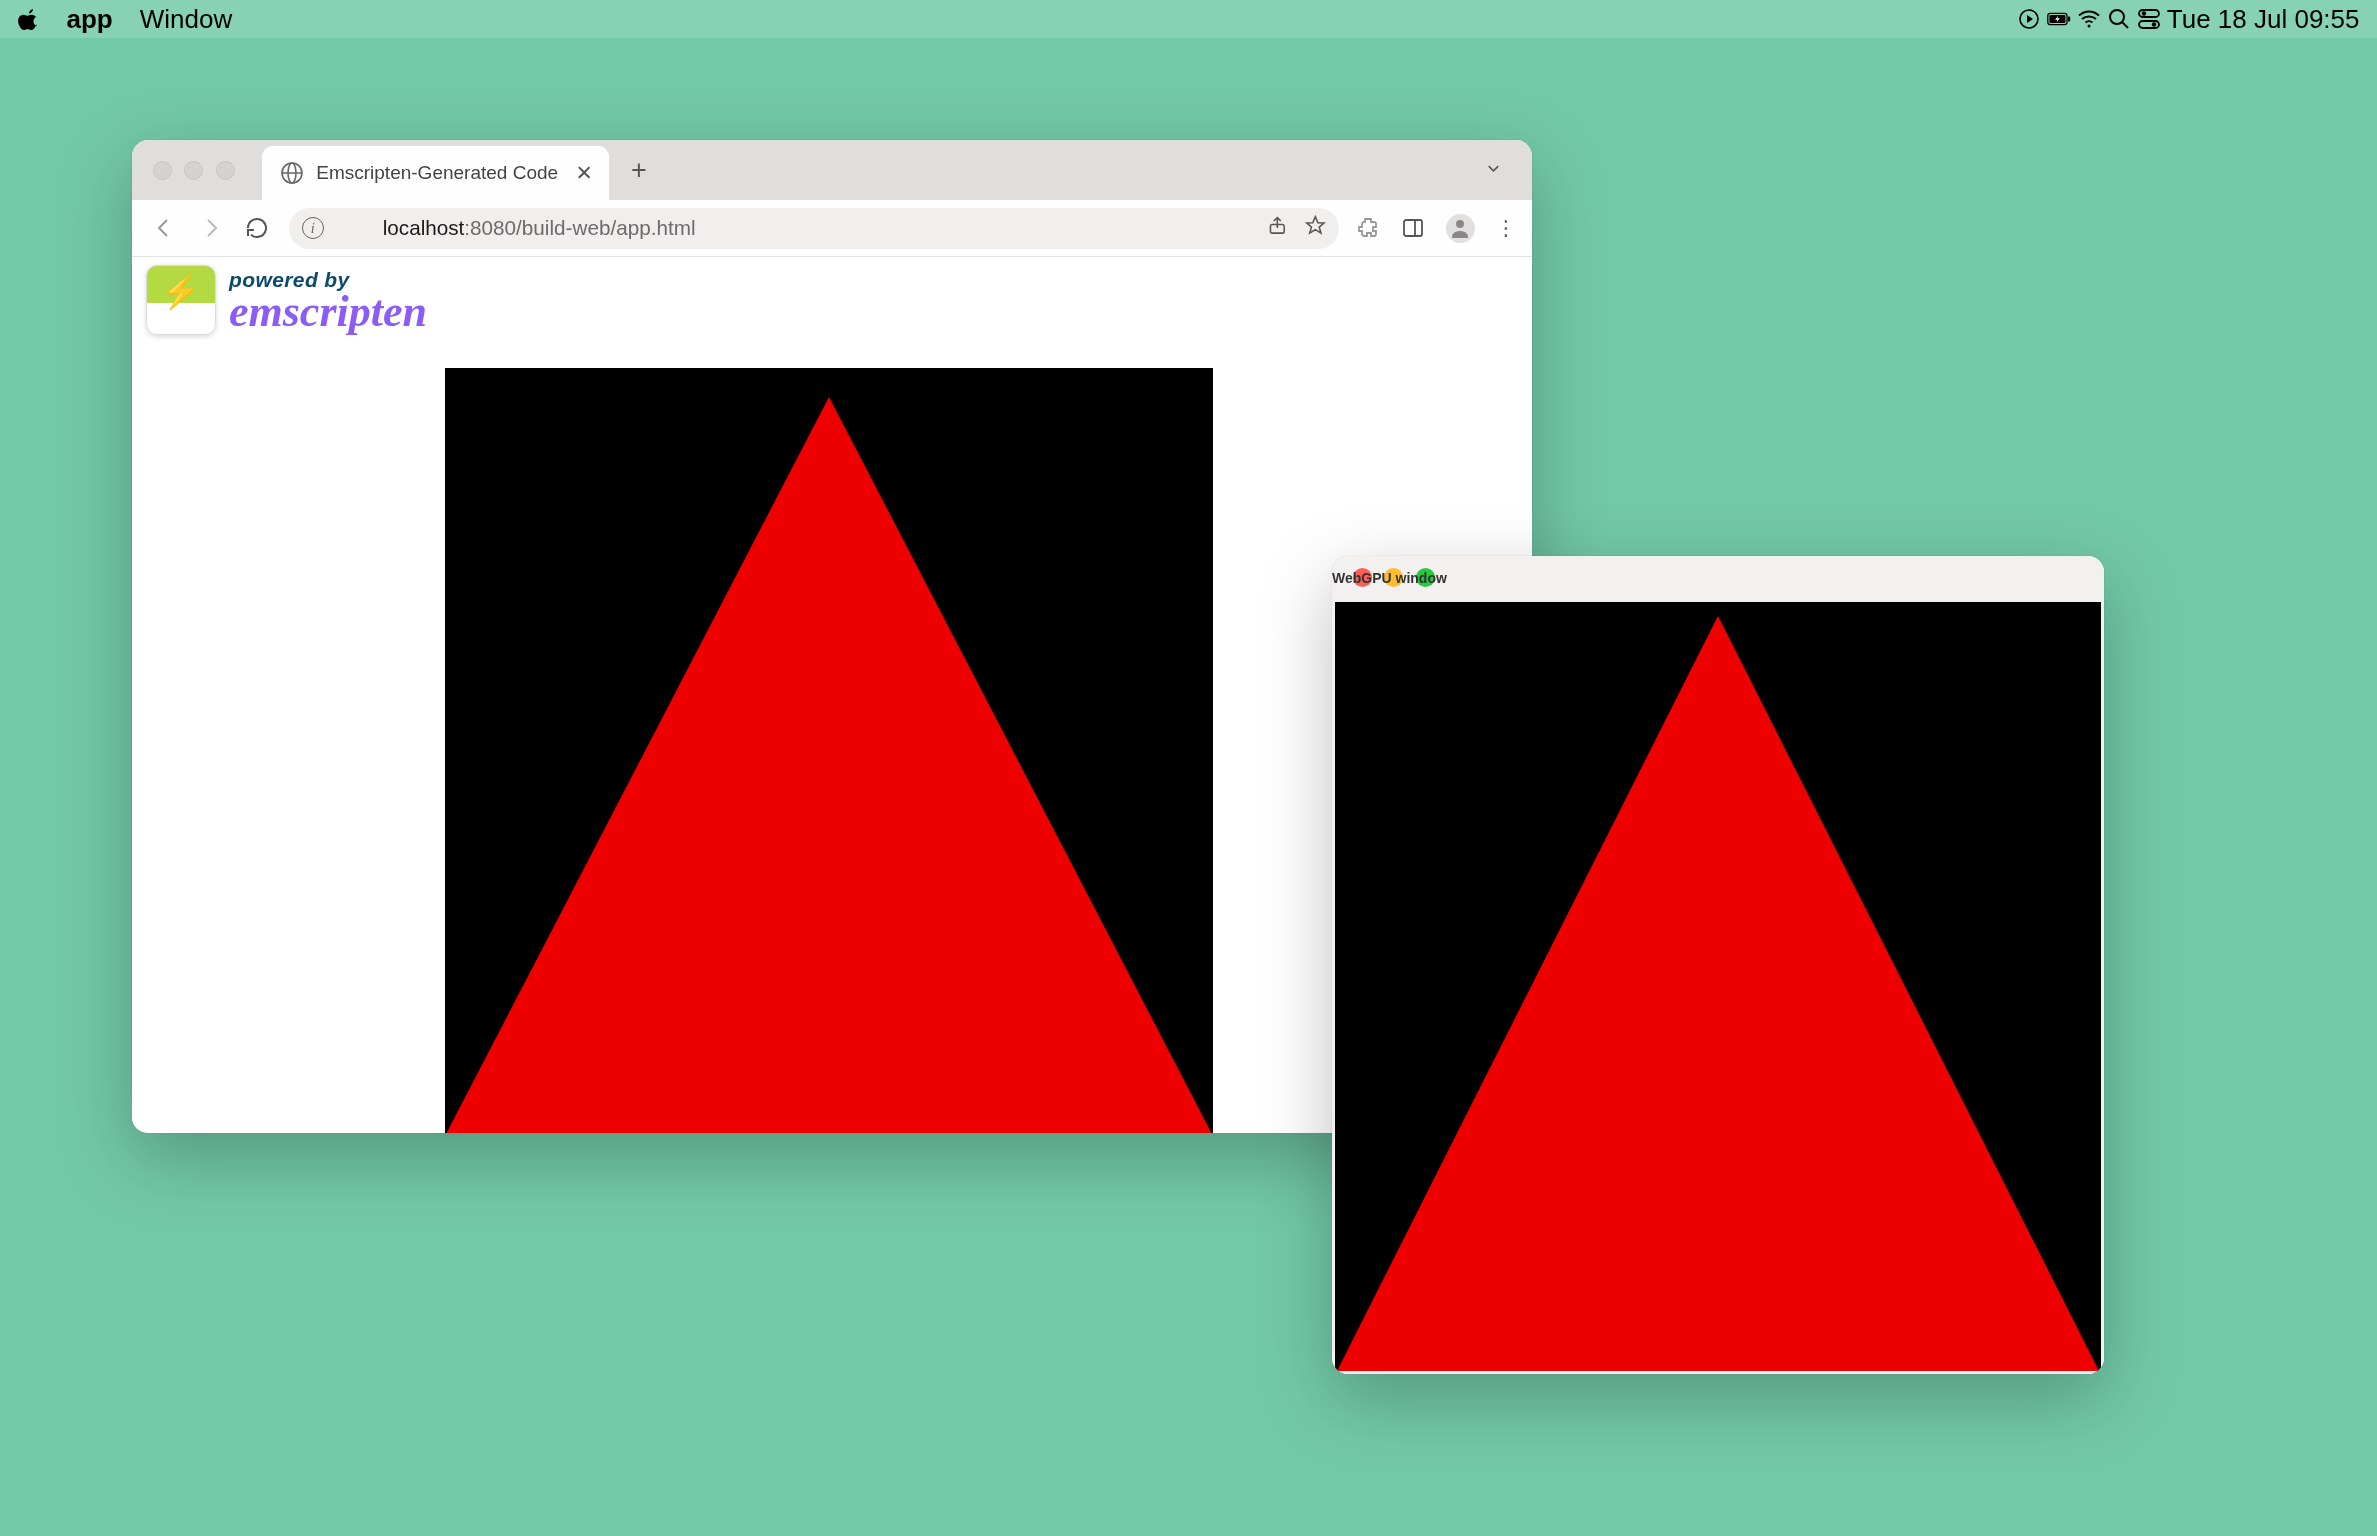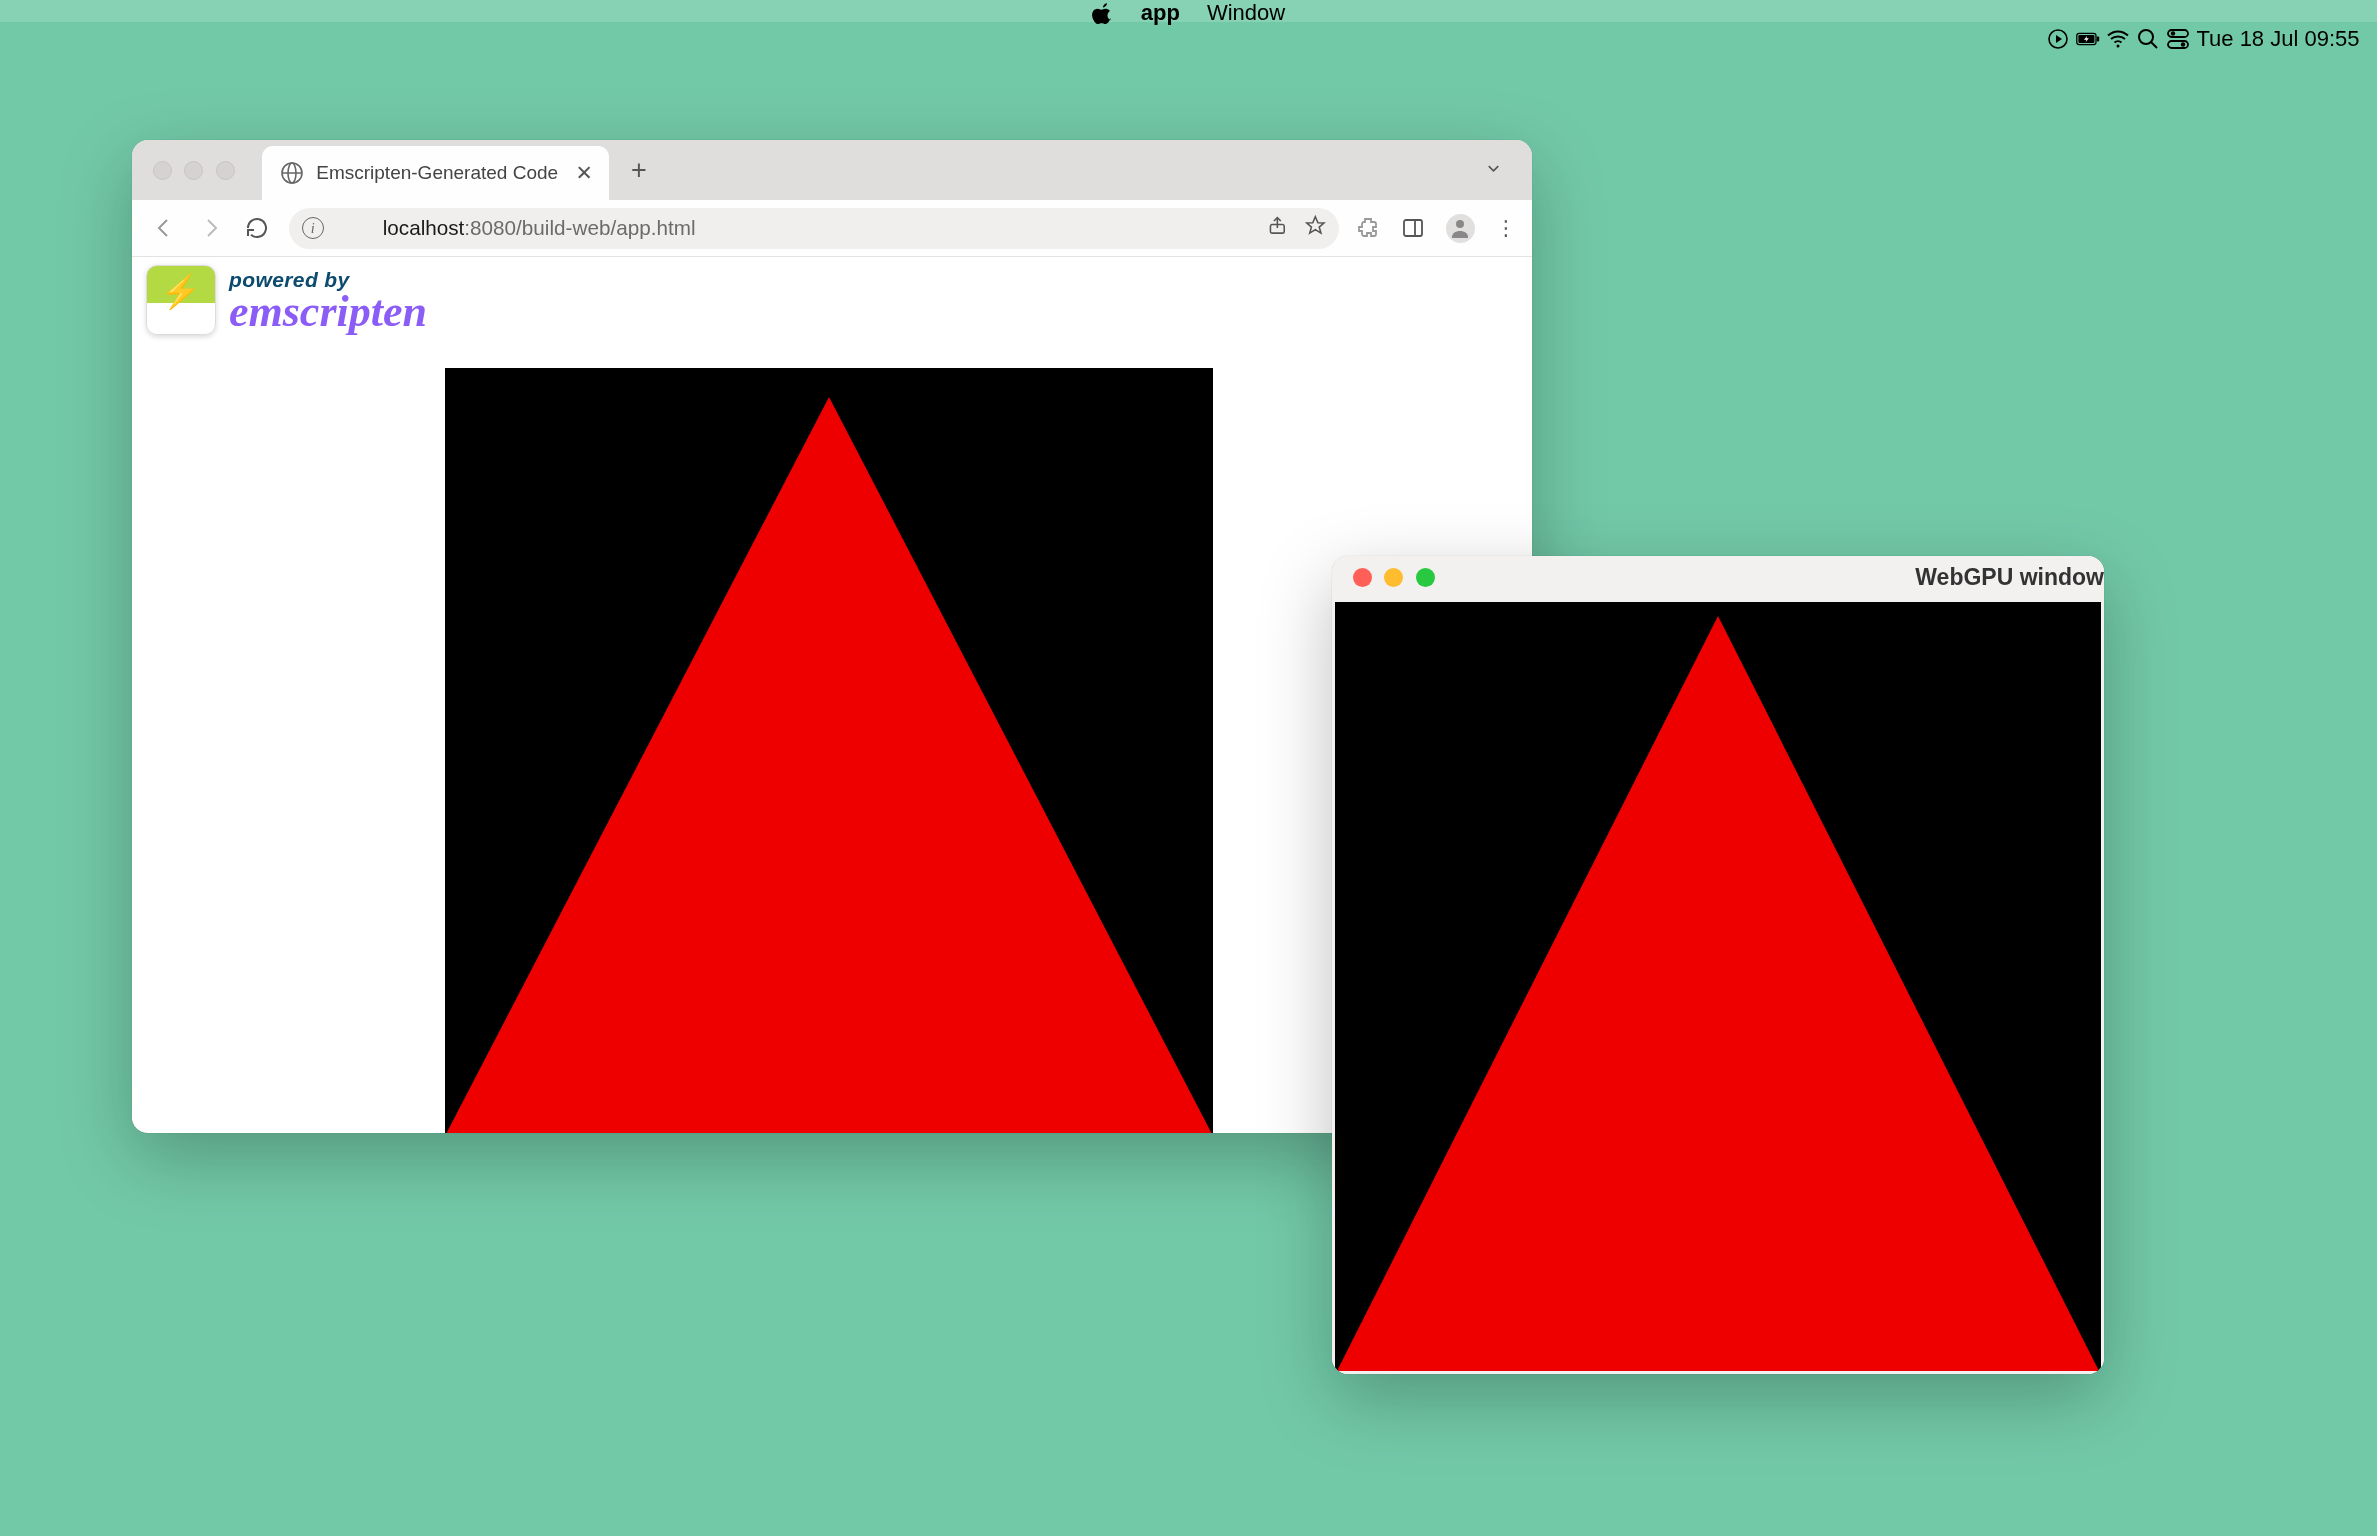--- a/index.html
+++ b/index.html
@@ -9,28 +9,27 @@
   background: #72c9a8;
   font-family: -apple-system, BlinkMacSystemFont, "Helvetica Neue", sans-serif;
   position: relative;
   overflow: hidden;
 }
 
 
 .menubar {
   position: absolute;
   top: 0; left: 0; right: 0;
-  height: 22px;
+  height: 38px;
   background: rgba(255,255,255,0.15);
   display: flex;
   align-items: center;
   padding: 0 17.5px;
-  font-size: 22px;
+  font-size: 26px;
   color: #000;
-  flex-direction: column;
 }
 .menubar .left { display: flex; align-items: center; gap: 27px; }
 .menubar .right { margin-left: auto; display: flex; align-items: center; gap: 6px; }
 .menubar .bold { font-weight: 600; }
 .apple-logo svg { width: 22px; height: 22px; display: block; }
 
 
 .window {
   position: absolute;
   background: #fff;
@@ -135,21 +134,21 @@
   left: 0; right: 0; bottom: 0;
   width: 0; height: 0;
   margin: 0 auto;
 }
 
 
 .native .traffic-lights .red { background:#ff5f57; }
 .native .traffic-lights .yellow { background:#febc2e; }
 .native .traffic-lights .green { background:#28c840; }
 .native .titlebar { background:#f3f1f0; justify-content: center; }
-.native .titlebar .title { font-size:23px; font-weight:600; color:#333; position:absolute; left:0; right:0; text-align:right; }
+.native .titlebar .title { font-size:14px; font-weight:600; color:#333; position:absolute; left:0; right:0; text-align:left; }
 .native .content { position:relative; height: calc(100% - 43px); padding: 3.2px; background:#f3f1f0;}
 .native .canvas { position: relative; width: 100%; height: 100%; }
 
 
 .mb-icon svg { width: 24px; height: 24px; display:block; }
 </style>
 </head>
 <body>
 
 <div class="menubar">

